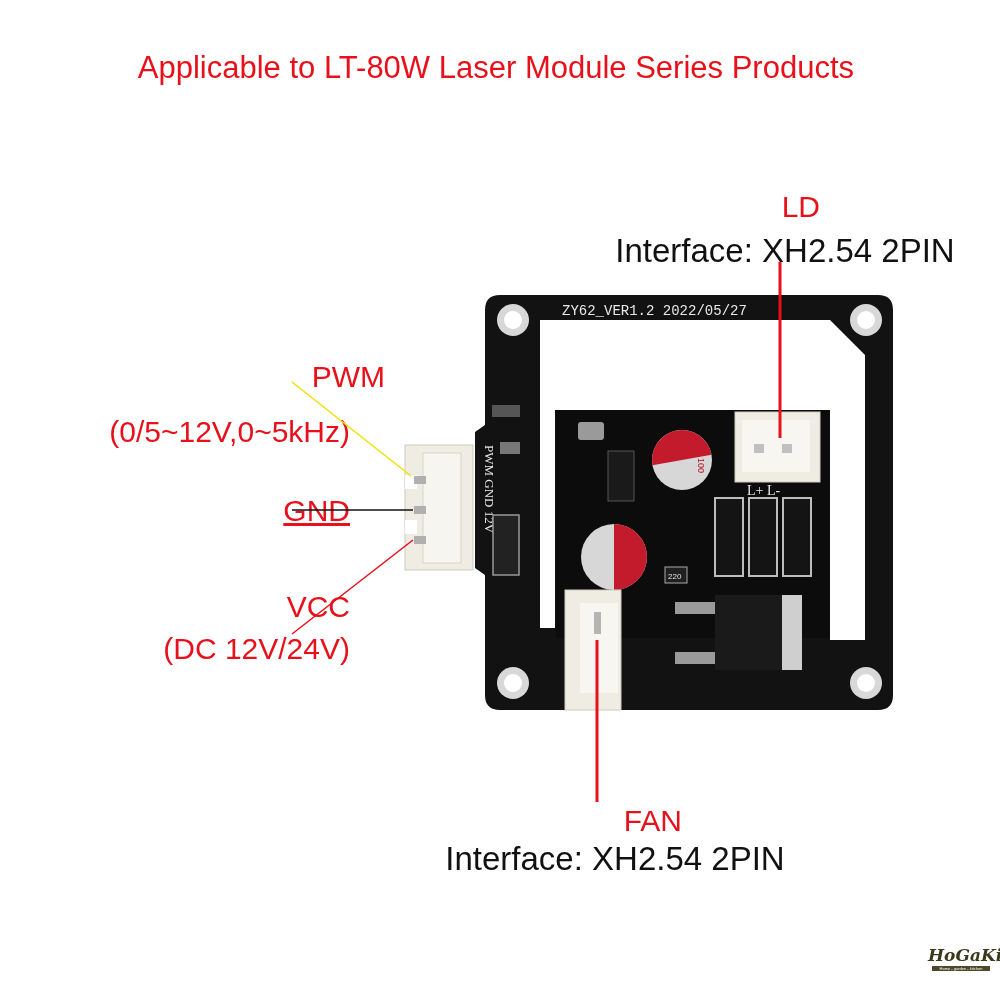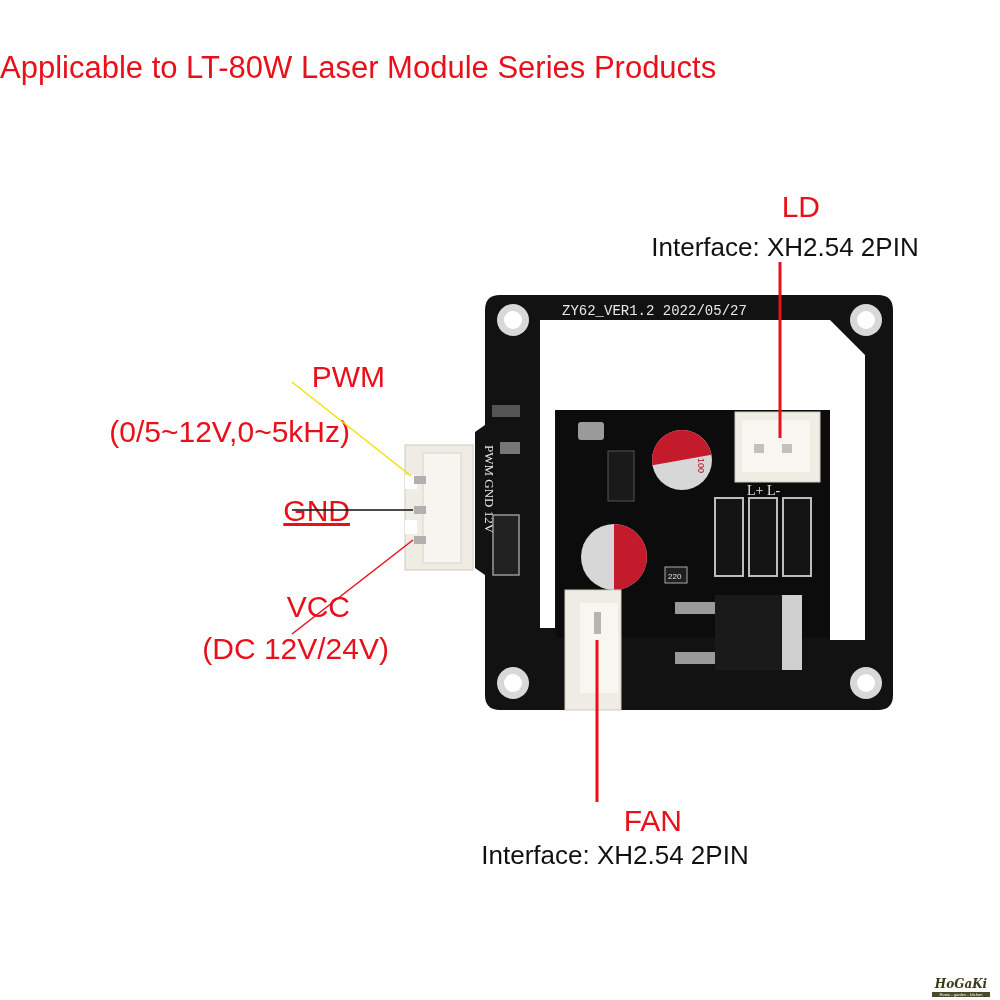--- a/index.html
+++ b/index.html
@@ -1,39 +1,39 @@
 <!DOCTYPE html>
 <html><head>
   <meta charset="utf-8">
   <style>
     html, body { margin: 0; padding: 0; background: #ffffff; }
     body { width: 1000px; height: 1000px; position: relative; overflow: hidden; font-family: "Liberation Sans", sans-serif; }
-    .title { position: absolute; left: 0; width: 854px; top: 50px; text-align: left; font-size: 31px; color: #e8101a; }
+    .title { position: absolute; left: 0; width: 854px; top: 50px; text-align: right; font-size: 31px; color: #e8101a; }
     .lbl-red { position: absolute; color: #e8101a; font-size: 30px; text-align: right; line-height: 1.25; }
-    .lbl-black { position: absolute; color: #111; font-size: 26px; text-align: center; }
+    .lbl-black { position: absolute; color: #111; font-size: 33px; text-align: center; }
     svg.board { position: absolute; left: 0; top: 0; }
     .logo { position: absolute; left: 928px; top: 945px; width: 66px; height: 50px; text-align: center; }
-    .logo-name { font-family: "DejaVu Serif", serif; font-style: italic; font-weight: bold; font-size: 12px; color: #3a3a1a; margin-top: 32px; }
+    .logo-name { font-family: "DejaVu Serif", serif; font-style: italic; font-weight: bold; font-size: 17px; color: #3a3a1a; margin-top: 0; }
     .logo-tag { font-size: 4px; color: #fff; background: #4a4a2a; margin: 1px 4px 0; }
   </style>
 </head>
 <body>
 
 <div class="title">Applicable to LT-80W Laser Module Series Products</div>
 
 <div class="lbl-red" style="left:740px; top:188px; width:80px;">LD</div>
 <div class="lbl-black" style="left:610px; top:232px; width:350px;">Interface: XH2.54 2PIN</div>
 
 <div class="lbl-red" style="left:0px; top:358px; width:350px;padding-left:35px;">PWM</div>
 <div class="lbl-red" style="left:0px; top:397px; width:350px;margin-top:16px;">(0/5~12V,0~5kHz)</div>
 
 <div class="lbl-red" style="left:0px; top:492px; width:350px;text-decoration:underline;">GND</div>
 
 <div class="lbl-red" style="left:0px; top:588px; width:350px;">VCC</div>
-<div class="lbl-red" style="left:0px; top:630px; width:350px;margin-left:39px;">(DC 12V/24V)</div>
+<div class="lbl-red" style="left:0px; top:630px; width:350px;">(DC 12V/24V)</div>
 
 <div class="lbl-red" style="left:572px; top:802px; width:110px;">FAN</div>
 <div class="lbl-black" style="left:440px; top:840px; width:350px;">Interface: XH2.54 2PIN</div>
 
 <svg class="board" width="1000" height="1000" viewBox="0 0 1000 1000">
 
   <path d="M500,295 L878,295 Q893,295 893,310 L893,695 Q893,710 878,710 L500,710 Q485,710 485,695 L485,575 L475,568 L475,432 L485,425 L485,310 Q485,295 500,295 Z" fill="#121212"></path>
 
   <path d="M540,320 L830,320 L865,355 L865,640 L830,640 L830,410 L555,410 L555,628 L540,628 Z" fill="#ffffff"></path>
 

